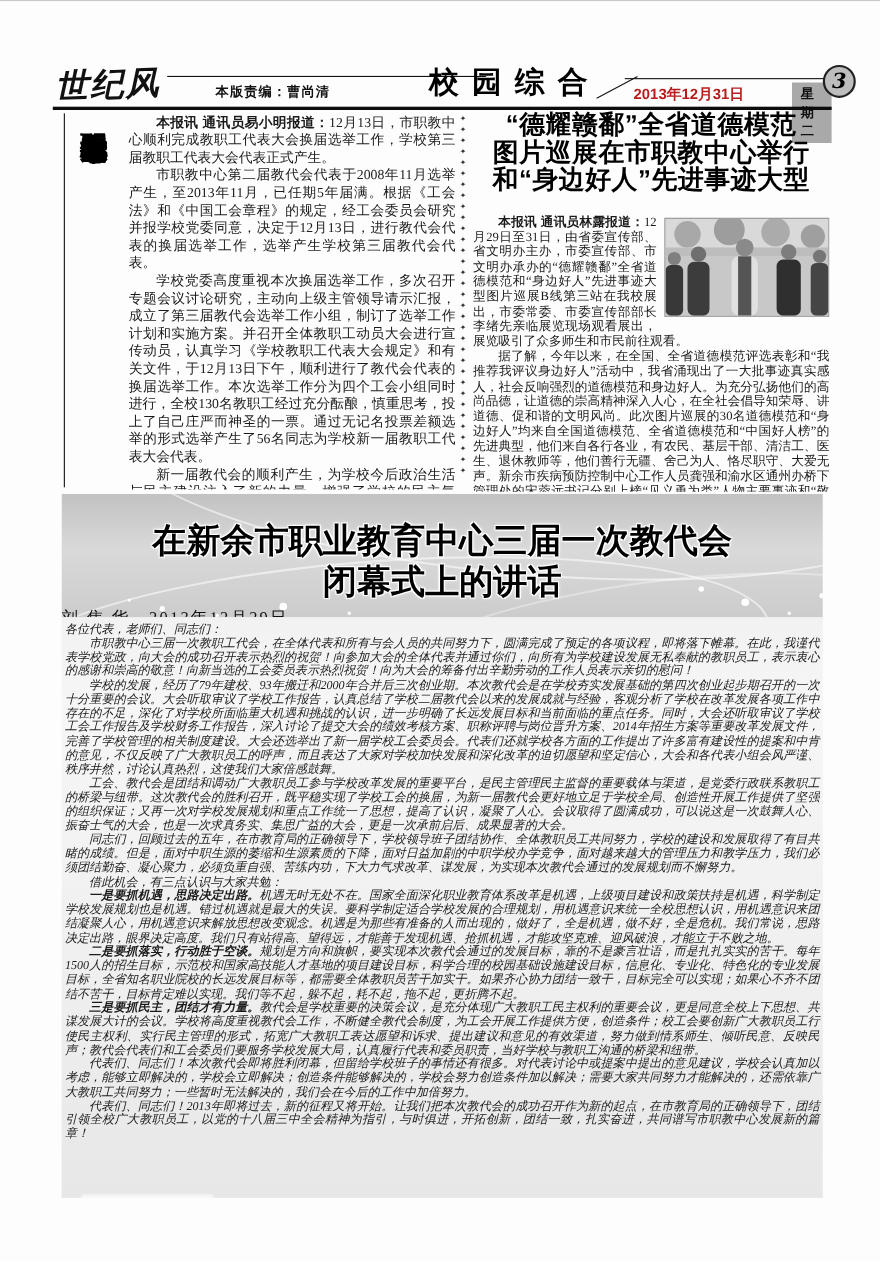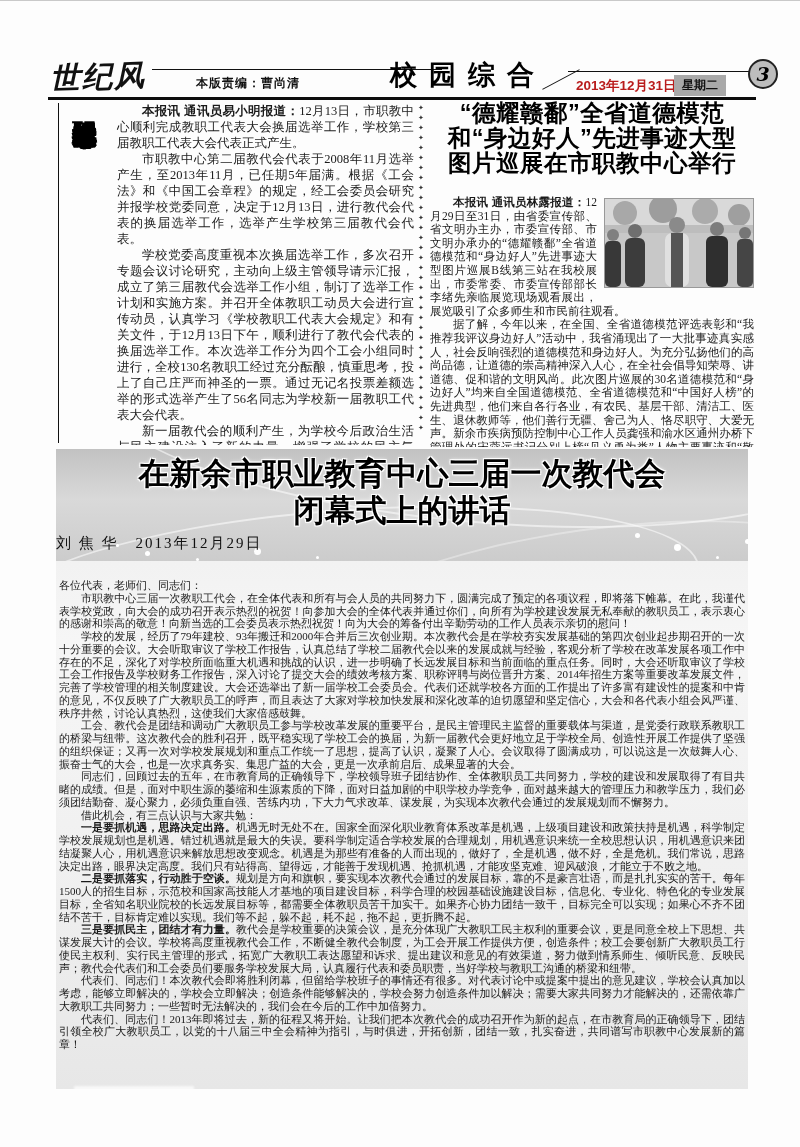--- a/index.html
+++ b/index.html
@@ -8,21 +8,21 @@
 
   
   .masthead{position:absolute;left:48px;top:56px;width:708px;height:40px;}
   .logo{position:absolute;left:2px;top:0;font-family:"DejaVu Serif",serif;font-style:italic;font-weight:bold;font-size:30px;transform:rotate(-2deg);letter-spacing:2px;color:#111;}
   .editor-line{position:absolute;left:104px;top:12px;width:290px;border-top:1.5px solid #111;}
   .editor{position:absolute;left:148px;top:18px;font-family:"Liberation Sans",sans-serif;font-weight:bold;font-size:12px;letter-spacing:1px;color:#111;}
   .section-title{position:absolute;left:342px;top:0px;font-family:"Liberation Sans",sans-serif;font-weight:bold;font-size:27px;letter-spacing:12px;color:#000;text-align:center;}
   .diag{position:absolute;left:492px;top:22px;width:42px;border-top:1.5px solid #111;transform:rotate(-28deg);}
   .date-rule{position:absolute;left:520px;top:14px;width:190px;border-top:1.5px solid #111;}
   .dateline{position:absolute;left:528px;top:20px;font-family:"Liberation Sans",sans-serif;font-weight:bold;font-size:13.5px;color:#b91c1c;}
-  .weekday{position:absolute;left:626px;top:18px;background:#a9a9a9;color:#101010;font-family:"Liberation Sans",sans-serif;font-weight:bold;font-size:12px;padding:2px 8px;}
+  .weekday{position:absolute;left:672px;top:18px;background:#a9a9a9;color:#101010;font-family:"Liberation Sans",sans-serif;font-weight:bold;font-size:12px;padding:2px 8px;}
   .pagenum{position:absolute;left:700px;top:2px;width:26px;height:26px;border:2px solid #222;border-radius:50%;background:#bdbdbd;text-align:center;line-height:26px;font-family:"DejaVu Serif",serif;font-weight:bold;font-style:italic;font-size:19px;color:#000;}
   .thick-rule{position:absolute;left:48px;top:96px;width:708px;height:3px;background:#0d0d0d;}
 
   
   .col-left{position:absolute;left:58px;top:102px;width:356px;height:342px;display:flex;}
   .v-headline{writing-mode:vertical-rl;text-orientation:upright;font-family:"Liberation Sans",sans-serif;font-weight:bold;font-size:24.5px;line-height:46px;letter-spacing:0px;border-left:1.5px solid #111;padding-left:2px;height:340px;color:#000;}
   .left-text{flex:1;padding-left:10px;font-size:12.5px;line-height:16px;text-align:justify;overflow:hidden;}
   .left-text p{margin:0;text-indent:2em;}
   .left-text p.lead-p{text-indent:2em;}
   .lead{font-family:"Liberation Sans",sans-serif;font-weight:bold;}
@@ -38,24 +38,24 @@
 
   
   .speech{position:absolute;left:56px;top:448px;width:692px;height:640px;background:linear-gradient(180deg,#ececec 0%,#f6f6f6 30%,#efefef 70%,#e7e7e7 100%);overflow:hidden;}
   .speech-banner{position:relative;height:112px;background:linear-gradient(180deg,#c2c2c2 0%,#d9d9d9 45%,#cccccc 100%);overflow:hidden;}
   .curve{position:absolute;border:2px solid rgba(255,255,255,0.55);border-radius:50%;}
   .c1{width:700px;height:160px;left:-60px;top:60px;transform:rotate(-4deg);}
   .c2{width:760px;height:200px;left:40px;top:-130px;transform:rotate(5deg);}
   .c3{width:500px;height:120px;left:280px;top:80px;transform:rotate(-8deg);border-color:rgba(255,255,255,0.35);}
   .sparkles{position:absolute;left:60px;top:95px;width:3px;height:3px;border-radius:50%;background:#fff;
     box-shadow:30px 8px 0 1px #fff,80px 14px 0 #fff,140px 6px 0 2px #fdfdfd,520px -10px 0 1px #fff,560px 2px 0 2px #fff,600px 12px 0 #fff,630px -4px 0 1px #fff,200px 12px 0 #fff;}
-  .speech-title{position:relative;text-align:center;font-family:"Liberation Sans",sans-serif;font-weight:bold;font-size:31px;line-height:37px;color:#000;padding-top:6px;
+  .speech-title{position:relative;text-align:center;font-family:"Liberation Sans",sans-serif;font-weight:bold;font-size:31px;line-height:37px;color:#000;padding-top:24px;
     text-shadow:-1px -1px 0 #fff,1px -1px 0 #fff,-1px 1px 0 #fff,1px 1px 0 #fff,0 0 4px #fff;}
   .speech-byline{position:relative;text-align:left;font-size:15px;letter-spacing:2px;margin-top:5px;color:#111;}
-  .speech-body{padding:18px 3px 0 3px;font-size:11px;line-height:12.75px;text-align:justify;}
+  .speech-body{padding:5px 3px 0 3px;font-size:11px;line-height:12.75px;text-align:justify;font-style:italic;}
   .speech-body p{margin:0;text-indent:2em;}
   .speech-body p.noindent{text-indent:0;}
   .scan-artifact{position:absolute;left:18px;top:637px;width:120px;height:6px;background:rgba(255,255,255,0.7);filter:blur(1px);}
 </style>
 </head>
 <body>
 
 <div class="page">
 
   <div class="masthead">
@@ -112,22 +112,22 @@
 ✦
 ✦
 ✦
 ✦
 ✦
 </div>
 
   <div class="col-right">
     <div class="r-headline">
       <div>“德耀赣鄱”全省道德模范</div>
+      <div>图片巡展在市职教中心举行</div>
       <div>和“身边好人”先进事迹大型</div>
-      <div>图片巡展在市职教中心举行</div>
     </div>
     <div class="r-body">
       <div class="photo">
         <svg viewBox="0 0 148 88" preserveAspectRatio="none">
           <rect width="148" height="88" fill="#c8c8c8"></rect>
           <rect width="148" height="34" fill="#d9d9d9"></rect>
           <circle cx="20" cy="14" r="12" fill="#a8a8a8"></circle>
           <circle cx="58" cy="10" r="14" fill="#9d9d9d"></circle>
           <circle cx="100" cy="12" r="13" fill="#ababab"></circle>
           <circle cx="134" cy="16" r="11" fill="#9f9f9f"></circle>

